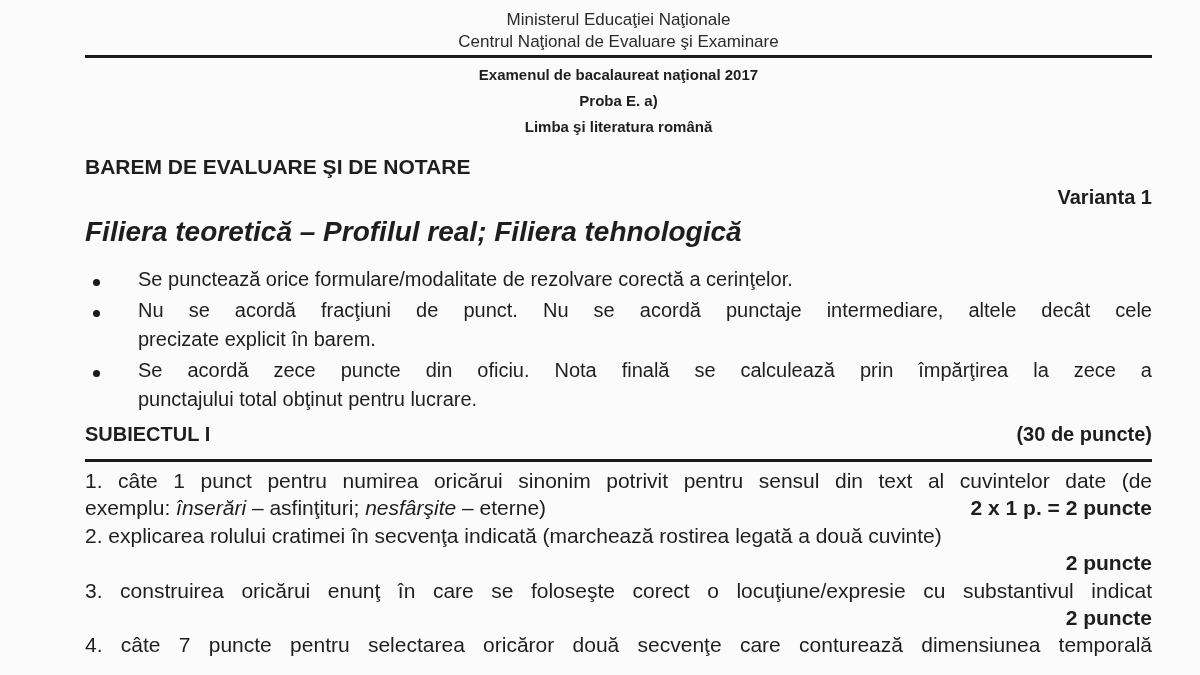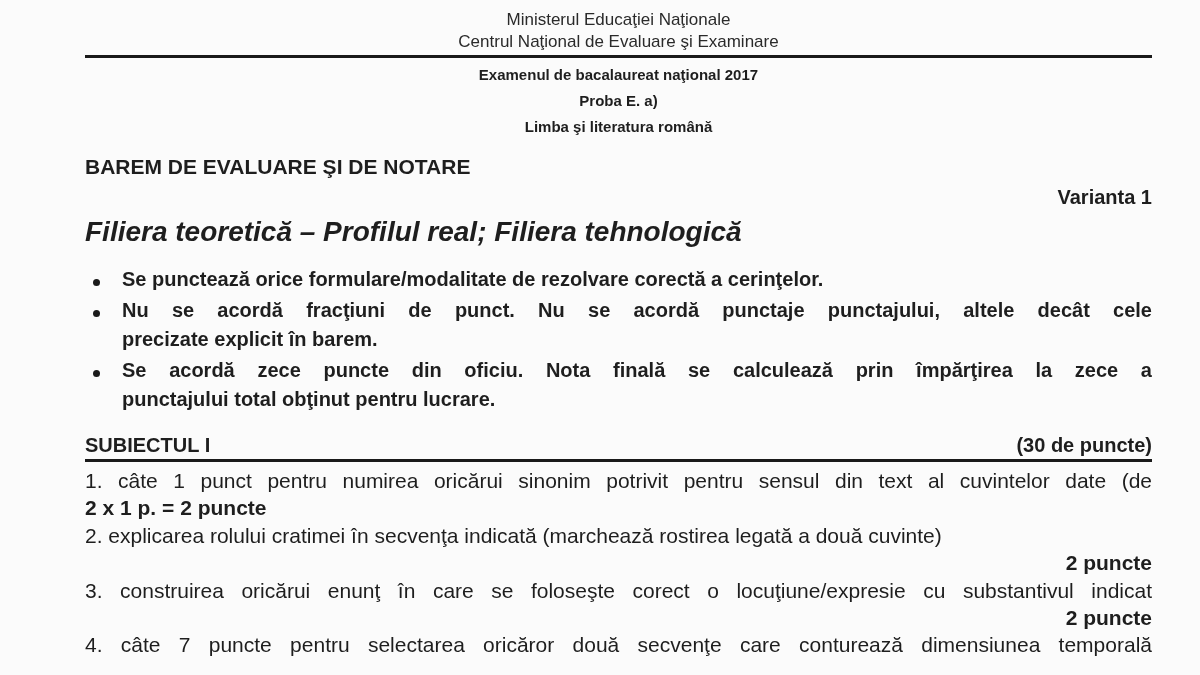--- a/index.html
+++ b/index.html
@@ -51,24 +51,25 @@
   .filiera {
     margin-top: 8px;
     font-weight: bold;
     font-style: italic;
     font-size: 28px;
     line-height: 27px;
   }
   .bullets { margin-top: 20px; }
   .bullet {
     display: flex;
-    font-weight: bold;
+    font-weight: normal;
     font-size: 20px;
     line-height: 29px;
     margin-bottom: 2px;
+    gap: 16px;
   }
   .marker {
     flex: none;
     width: 37px;
     padding-left: 8px;
     box-sizing: border-box;
   }
   .dot {
     display: inline-block;
     width: 7px;
@@ -77,27 +78,27 @@
     background: #1a1a1a;
     margin-top: 11px;
   }
   .btext { flex: 1; }
   .jl {
     text-align: justify;
     text-align-last: justify;
     text-justify: inter-word;
   }
   .section-row {
-    margin-top: 18px;
+    margin-top: 7px;
     display: flex;
     justify-content: space-between;
     font-weight: bold;
     font-size: 20px;
     line-height: 26px;
-    padding-bottom: 1px;
+    padding-bottom: 12px;
     border-bottom: 3px solid #1a1a1a;
   }
   .items {
     margin-top: 5px;
     font-size: 21px;
     line-height: 27.4px;
   }
   .flexline {
     display: flex;
     justify-content: space-between;
@@ -142,21 +143,21 @@
   <div class="bullets">
 
     <div class="bullet">
       <span class="marker"><span class="dot"></span></span>
       <div class="btext">Se punctează orice formulare/modalitate de rezolvare corectă a cerinţelor.</div>
     </div>
 
     <div class="bullet">
       <span class="marker"><span class="dot"></span></span>
       <div class="btext">
-        <div class="jl">Nu se acordă fracţiuni de punct. Nu se acordă punctaje punctajului, altele decât cele</div>
+        <div class="jl">Nu se acordă fracţiuni de punct. Nu se acordă punctaje intermediare, altele decât cele</div>
         <div>precizate explicit în barem.</div>
       </div>
     </div>
 
     <div class="bullet">
       <span class="marker"><span class="dot"></span></span>
       <div class="btext">
         <div class="jl">Se acordă zece puncte din oficiu. Nota finală se calculează prin împărţirea la zece a</div>
         <div>punctajului total obţinut pentru lucrare.</div>
       </div>
@@ -166,20 +167,21 @@
 
   <div class="section-row">
     <span>SUBIECTUL I</span>
     <span>(30 de puncte)</span>
   </div>
 
   <div class="items">
 
     <div class="jl">1. câte 1 punct pentru numirea oricărui sinonim potrivit pentru sensul din text al cuvintelor date (de</div>
     <div class="flexline">
+      <span><span>exemplu: </span><span class="it">înserări</span><span> – asfinţituri; </span><span class="it">nesfârşite</span><span> – eterne)</span></span>
       <span class="score">2 x 1 p. = 2 puncte</span>
     </div>
 
     <div>2. explicarea rolului cratimei în secvenţa indicată (marchează rostirea legată a două cuvinte)</div>
     <div class="score-line">2 puncte</div>
 
     <div class="jl">3. construirea oricărui enunţ în care se foloseşte corect o locuţiune/expresie cu substantivul indicat</div>
     <div class="score-line">2 puncte</div>
 
     <div class="jl">4. câte 7 puncte pentru selectarea oricăror două secvenţe care conturează dimensiunea temporală</div>

